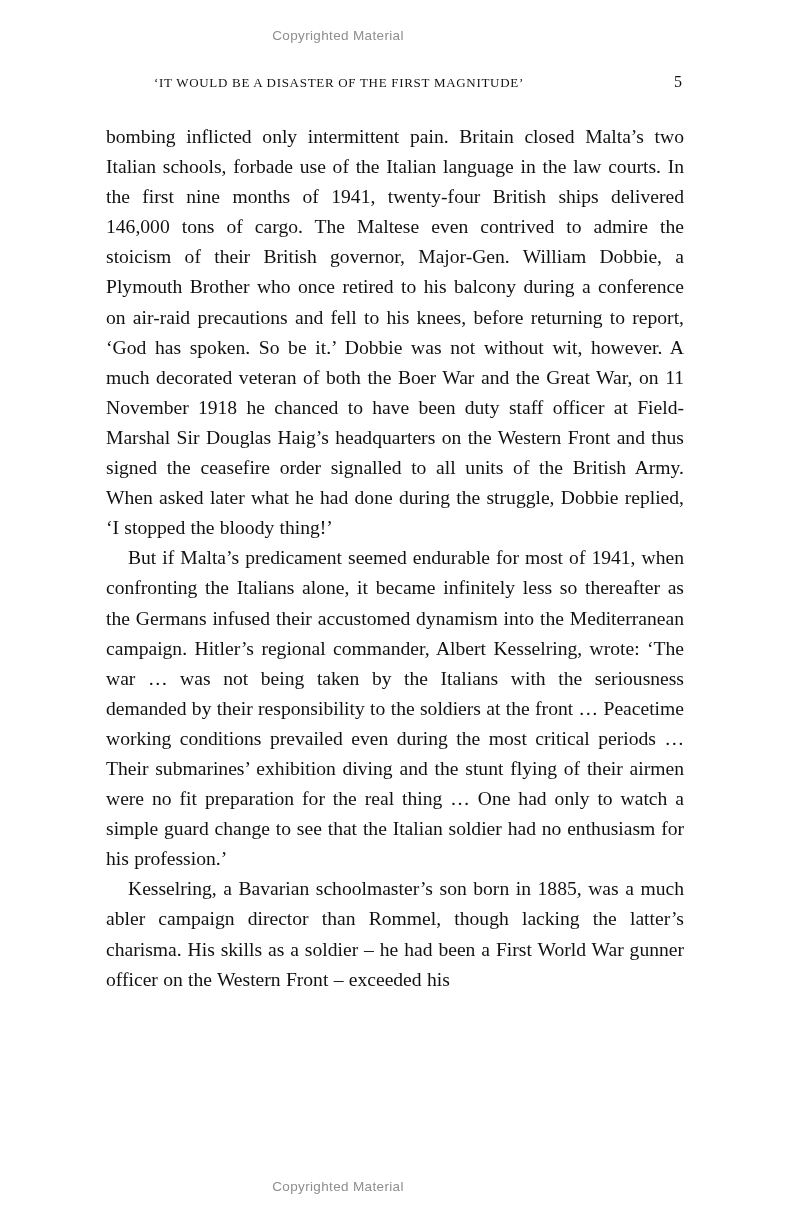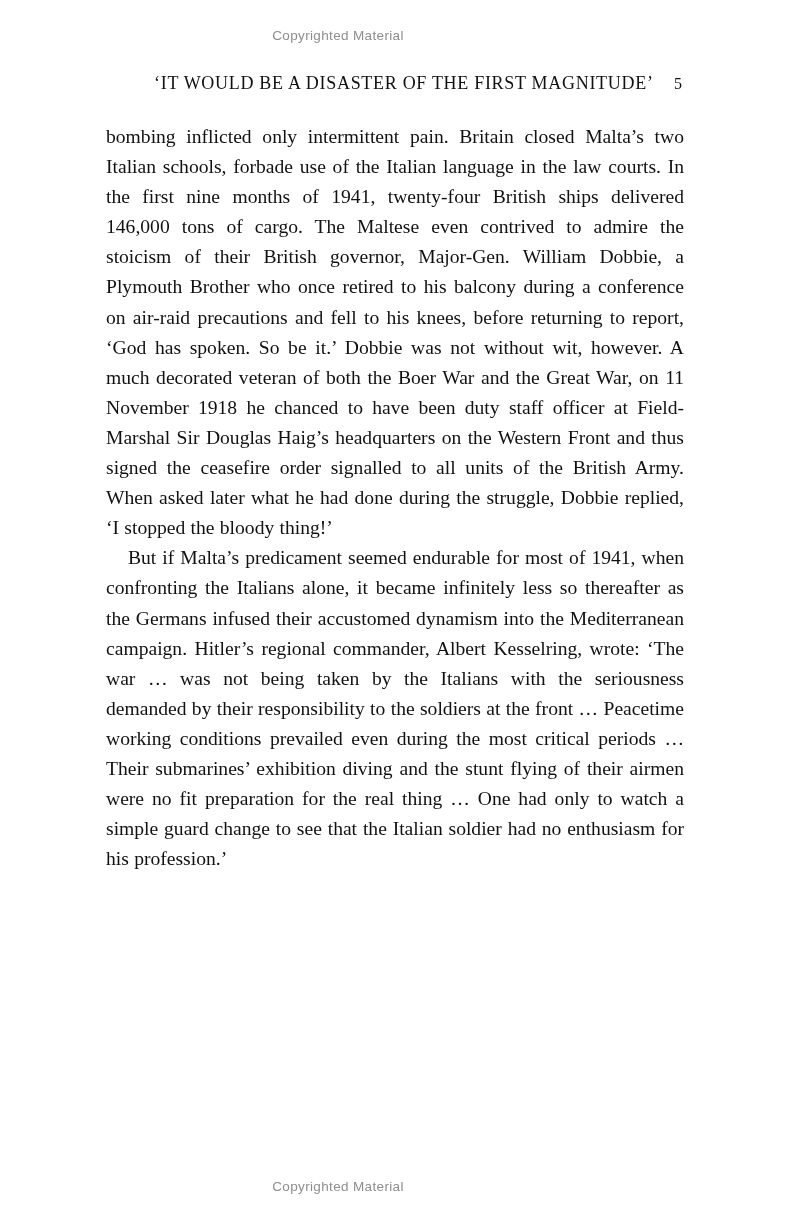--- a/index.html
+++ b/index.html
@@ -42,21 +42,21 @@
     position: absolute;
     top: 73px;
     left: 106px;
     width: 578px;
     height: 22px;
     display: flex;
     align-items: baseline;
     justify-content: space-between;
   }
   .running-head-title {
-    font-size: 18px;
+    font-size: 13px;
     letter-spacing: 0.7px;
     color: #111111;
     white-space: nowrap;
     padding-left: 48px;
   }
   .running-head-folio {
     font-size: 16px;
     color: #111111;
     padding-right: 2px;
   }
@@ -91,17 +91,18 @@
   <div class="watermark top">Copyrighted Material</div>
 
   <div class="running-head">
     <div class="running-head-title">‘IT WOULD BE A DISASTER OF THE FIRST MAGNITUDE’</div>
     <div class="running-head-folio">5</div>
   </div>
 
   <div class="textblock">
     <p class="para">bombing inflicted only intermittent pain. Britain closed Malta’s two Italian schools, forbade use of the Italian language in the law courts. In the first nine months of 1941, twenty-four British ships delivered 146,000 tons of cargo. The Maltese even contrived to admire the stoicism of their British governor, Major-Gen. William Dobbie, a Plymouth Brother who once retired to his balcony during a conference on air-raid precautions and fell to his knees, before returning to report, ‘God has spoken. So be it.’ Dobbie was not without wit, however. A much decorated veteran of both the Boer War and the Great War, on 11 November 1918 he chanced to have been duty staff officer at Field-Marshal Sir Douglas Haig’s headquarters on the Western Front and thus signed the ceasefire order signalled to all units of the British Army. When asked later what he had done during the struggle, Dobbie replied, ‘I stopped the bloody thing!’</p>
     <p class="para indent">But if Malta’s predicament seemed endurable for most of 1941, when confronting the Italians alone, it became infinitely less so thereafter as the Germans infused their accustomed dynamism into the Mediterranean campaign. Hitler’s regional commander, Albert Kesselring, wrote: ‘The war … was not being taken by the Italians with the seriousness demanded by their responsibility to the soldiers at the front … Peacetime working conditions prevailed even during the most critical periods … Their submarines’ exhibition diving and the stunt flying of their airmen were no fit preparation for the real thing … One had only to watch a simple guard change to see that the Italian soldier had no enthusiasm for his profession.’</p>
+    <p class="para indent">Kesselring, a Bavarian schoolmaster’s son born in 1885, was a much abler campaign director than Rommel, though lacking the latter’s charisma. His skills as a soldier – he had been a First World War gunner officer on the Western Front – exceeded his</p>
   </div>
 
   <div class="watermark bottom">Copyrighted Material</div>
 
 </div>
 
 </body></html>

